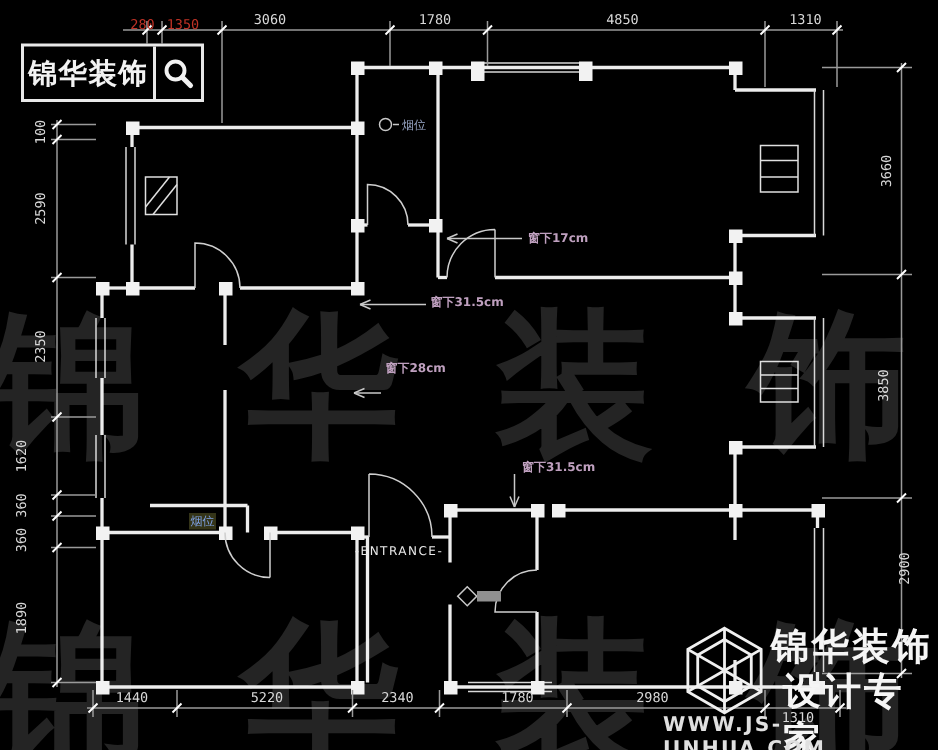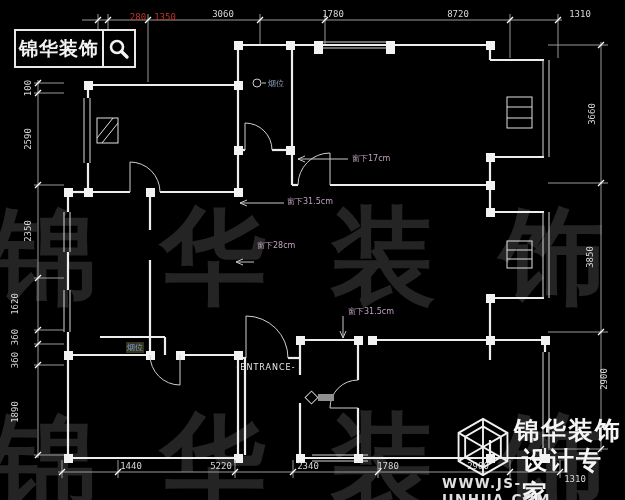--- a/index.html
+++ b/index.html
@@ -5,24 +5,24 @@
   html,body{margin:0;padding:0;background:#000;width:625px;height:500px;overflow:hidden;}
   #stage{position:relative;width:625px;height:500px;background:#000;font-family:"DejaVu Sans",sans-serif;}
   
   .wm{position:absolute;left:-10px;font-family:"DejaVu Sans","Liberation Sans",sans-serif;
       font-weight:bold;font-size:106px;letter-spacing:64px;color:#242424;white-space:nowrap;z-index:1;}
   
   #plan{position:absolute;left:0;top:0;z-index:2;}
   
   .lbl{position:absolute;z-index:3;white-space:nowrap;}
   .dim{color:#d8d8d8;font-size:9px;font-family:"DejaVu Sans Mono","Liberation Mono",monospace;}
-  .dim.c{transform:translateX(-50%);margin-left:43px;}
+  .dim.c{transform:translateX(-50%);}
   .dim.v{transform:translate(-50%,-50%) rotate(-90deg);}
   .dim.red{color:#c03226;}
-  .ann{font-size:8px;color:#bfa0bf;}
+  .ann{font-size:8px;color:#bfa0bf;font-weight:bold;}
   .flue{font-size:8px;color:#9aa8c8;}
   .flue.hl{background:#343418;color:#7fa3e8;padding:0 1px;}
   .entrance{font-size:8px;color:#e8e8e8;letter-spacing:1px;transform:translateX(-50%);}
   
   #slogan{left:17px;top:8px;font-size:13px;font-weight:bold;color:#e8e8e8;letter-spacing:1.5px;}
   #logoBox{position:absolute;left:14px;top:29px;width:118px;height:35px;border:2px solid #e8e8e8;
            display:flex;align-items:center;z-index:3;background:#000;}
   #brand{flex:1;text-align:center;font-size:19px;font-weight:bold;color:#f2f2f2;letter-spacing:1px;}
   #logoDivider{width:2px;height:35px;background:#e8e8e8;}
   #magCell{width:30px;height:35px;display:flex;align-items:center;justify-content:center;}
@@ -237,21 +237,21 @@
         <circle cx="9" cy="9" r="6" fill="none" stroke="#f2f2f2" stroke-width="2.6"></circle>
         <line x1="13.5" y1="13.5" x2="19" y2="19" stroke="#f2f2f2" stroke-width="3.4" stroke-linecap="round"></line>
       </svg>
     </div>
   </div>
 
   <span class="lbl dim red c" style="left:95px;top:12px">280</span>
   <span class="lbl dim red c" style="left:122px;top:12px">1350</span>
   <span class="lbl dim c" style="left:180px;top:9px">3060</span>
   <span class="lbl dim c" style="left:290px;top:9px">1780</span>
-  <span class="lbl dim c" style="left:415px;top:9px">8720</span>
+  <span class="lbl dim c" style="left:415px;top:9px">4850</span>
   <span class="lbl dim c" style="left:537px;top:9px">1310</span>
 
   <span class="lbl dim c" style="left:88px;top:461px">1440</span>
   <span class="lbl dim c" style="left:178px;top:461px">5220</span>
   <span class="lbl dim c" style="left:265px;top:461px">2340</span>
   <span class="lbl dim c" style="left:345px;top:461px">1780</span>
   <span class="lbl dim c" style="left:435px;top:461px">2980</span>
   <span class="lbl dim c" style="left:532px;top:474px">1310</span>
 
   <span class="lbl dim v" style="left:28px;top:88px">100</span>

